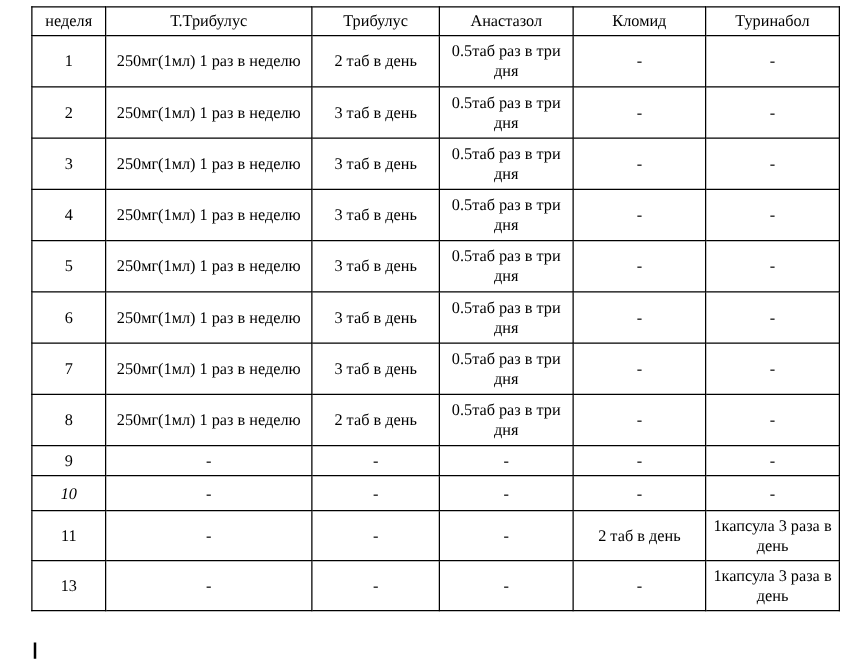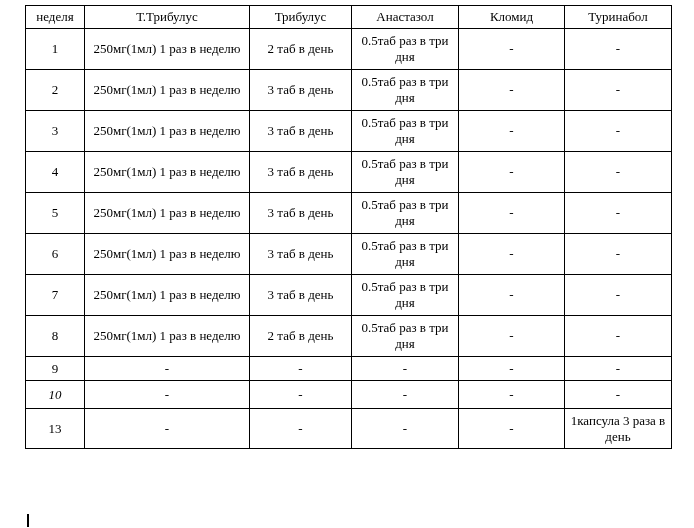--- a/index.html
+++ b/index.html
@@ -157,20 +157,28 @@
         </tr>
         <tr class="r-s2">
           <td>10</td>
           <td>-</td>
           <td>-</td>
           <td>-</td>
           <td>-</td>
           <td>-</td>
         </tr>
         <tr class="r-med">
+          <td>11</td>
+          <td>-</td>
+          <td>-</td>
+          <td>-</td>
+          <td>2 таб в день</td>
+          <td>1капсула 3 раза в день</td>
+        </tr>
+        <tr class="r-med">
           <td>13</td>
           <td>-</td>
           <td>-</td>
           <td>-</td>
           <td>-</td>
           <td>1капсула 3 раза в день</td>
         </tr>
       </tbody>
   </table>
 </div>

